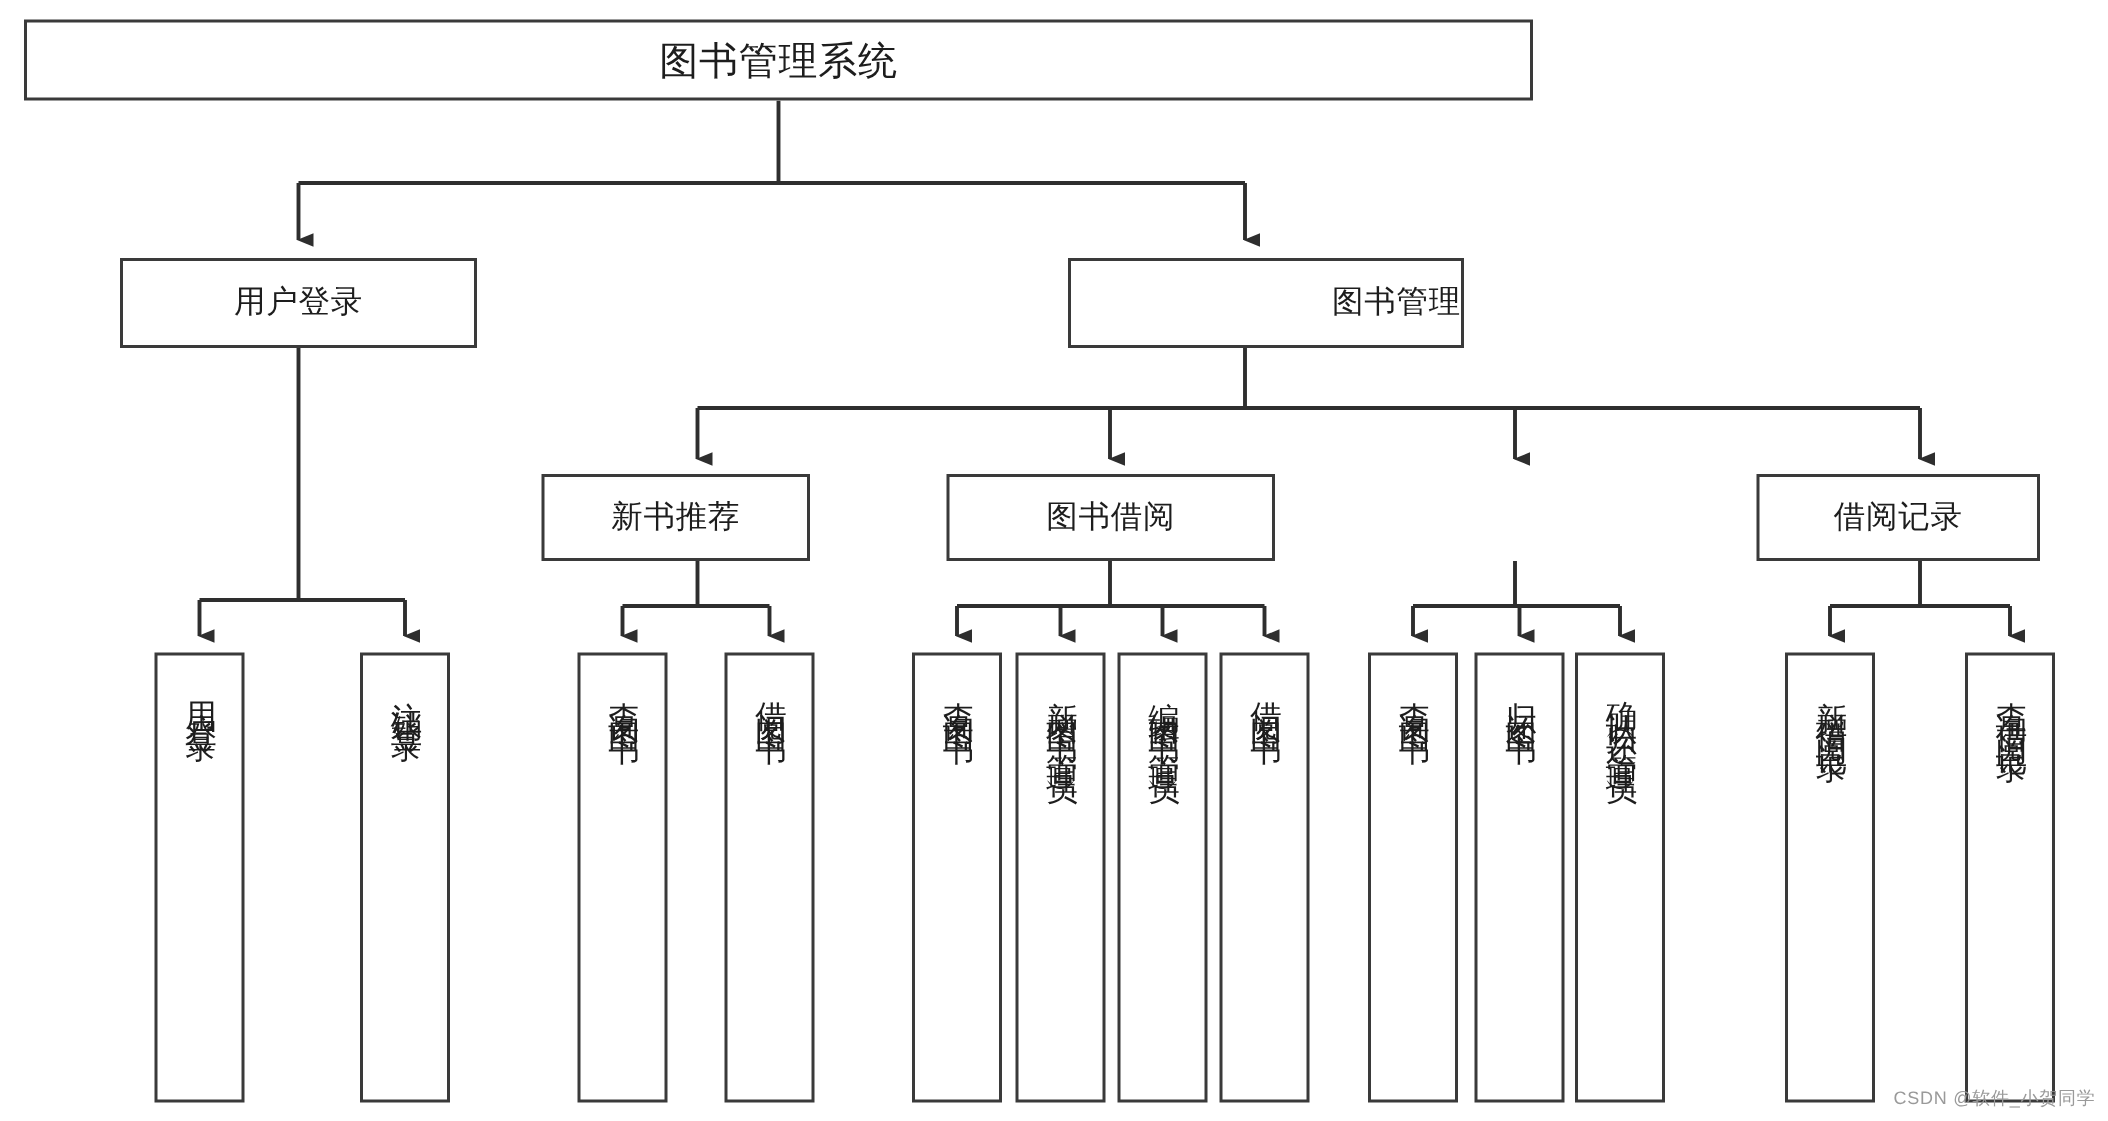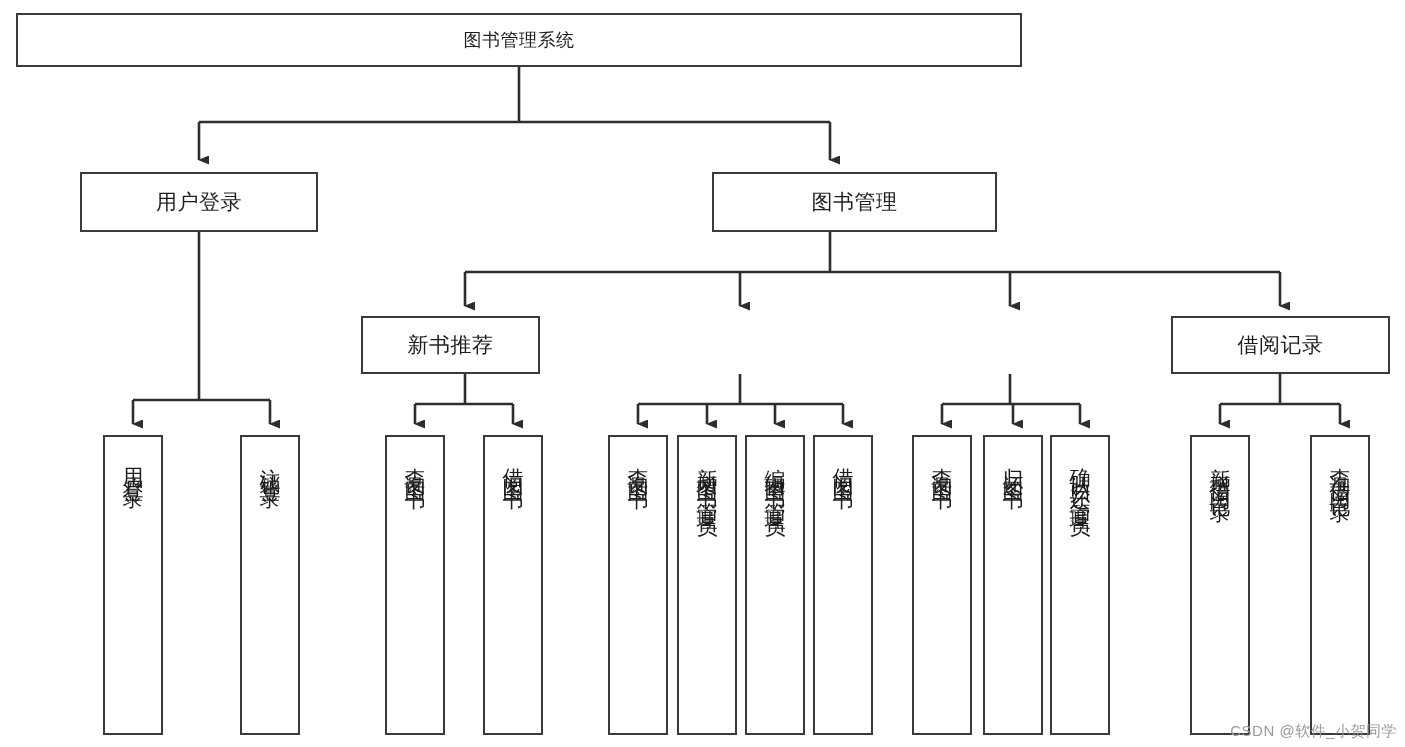--- a/index.html
+++ b/index.html
@@ -3,26 +3,26 @@
 <meta charset="utf-8">
 <style>
   html,body{margin:0;padding:0;background:#ffffff;}
   body{width:1405px;height:747px;position:relative;overflow:hidden;
        font-family:"Liberation Sans","DejaVu Sans",sans-serif;color:#1a1a1a;}
   #diagram{position:absolute;left:0;top:0;width:1405px;height:747px;}
   svg.edges{position:absolute;left:0;top:0;width:1405px;height:747px;pointer-events:none;}
   .node{position:absolute;box-sizing:border-box;background:#ffffff;
         border:2px solid #3a3a3a;display:flex;align-items:center;justify-content:center;}
   .node .lbl{font-size:21px;line-height:1.25;letter-spacing:.5px;color:#1d1d1d;white-space:nowrap;}
-  .node.root .lbl{font-size:18px;}
+  .node.root .lbl{font-size:26px;}
   .node.vert{align-items:flex-start;justify-content:center;padding-top:14px;}
   .node.vert .lbl{writing-mode:vertical-rl;text-orientation:upright;
                   font-size:21px;letter-spacing:7px;line-height:1.05;white-space:normal;
                   max-height:278px;}
-  .watermark{position:absolute;right:8px;bottom:6px;font-size:15px;color:#9a9a9a;
+  .watermark{position:absolute;right:8px;bottom:6px;font-size:12px;color:#9a9a9a;
              letter-spacing:.5px;white-space:nowrap;}
 </style>
 </head>
 <body>
 
 <div id="diagram">
 
   <svg class="edges" viewBox="0 0 1405 747" xmlns="http://www.w3.org/2000/svg">
     <defs>
       <marker id="arrow" markerWidth="9" markerHeight="11" refX="4.5" refY="10" orient="auto" markerUnits="userSpaceOnUse">
@@ -73,28 +73,31 @@
     </g>
   </svg>
 
   <div class="node root" style="left:16px;top:13px;width:1006px;height:54px;">
     <span class="lbl">图书管理系统</span>
   </div>
 
   <div class="node" style="left:80px;top:172px;width:238px;height:60px;">
     <span class="lbl">用户登录</span>
   </div>
-  <div class="node" style="left:712px;top:172px;width:285px;height:60px;">
+  <div class="node" style="left:712px;top:172px;width:264px;height:60px;justify-content:flex-end;">
     <span class="lbl">图书管理</span>
   </div>
 
   <div class="node" style="left:361px;top:316px;width:179px;height:58px;">
     <span class="lbl">新书推荐</span>
   </div>
-  <div class="node" style="left:1171px;top:316px;width:219px;height:58px;">
+  <div class="node" style="left:631px;top:316px;width:219px;height:58px;">
+    <span class="lbl">图书借阅</span>
+  </div>
+  <div class="node" style="left:1171px;top:316px;width:189px;height:58px;">
     <span class="lbl">借阅记录</span>
   </div>
 
   <div class="node vert" style="left:103px;top:435px;width:60px;height:300px;">
     <span class="lbl">用户登录</span>
   </div>
   <div class="node vert" style="left:240px;top:435px;width:60px;height:300px;">
     <span class="lbl">注销登录</span>
   </div>
 

